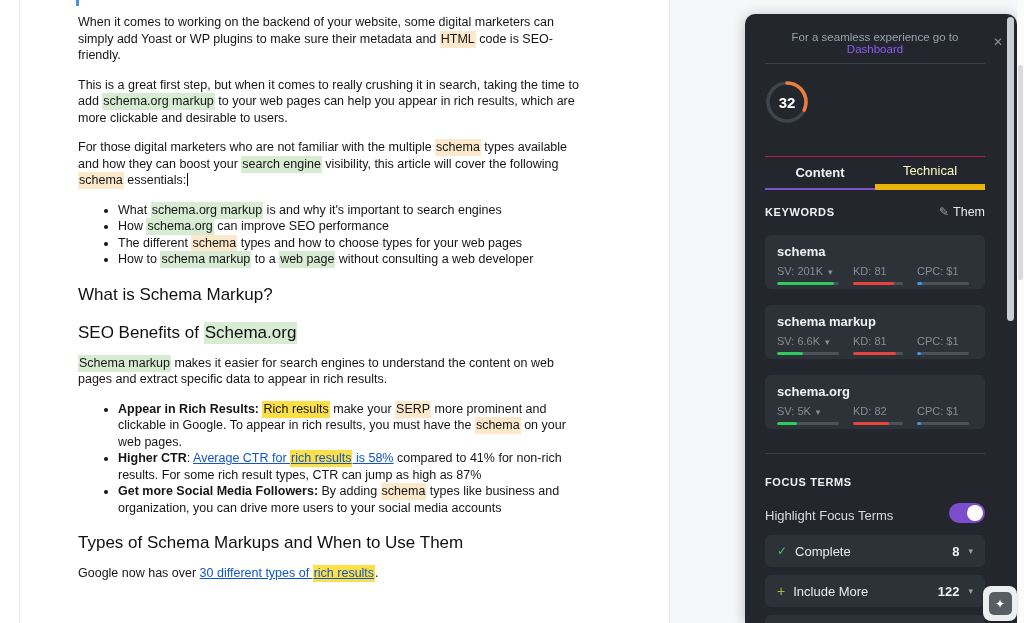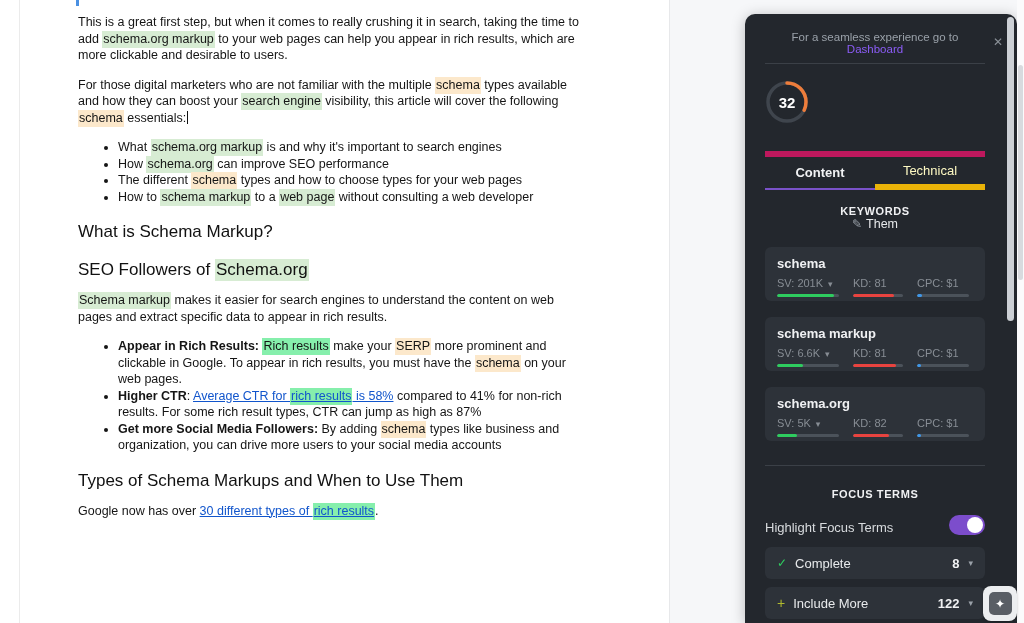--- a/index.html
+++ b/index.html
@@ -10,49 +10,49 @@
   .page { position:absolute; left:0; top:0; width:670px; height:623px; background:#fff; border-right:1px solid #e7e8ea; }
   .margin-guide { position:absolute; left:19px; top:0; width:1px; height:623px; background:#ebebeb; }
   .collab-caret { position:absolute; left:76px; top:0; width:3px; height:6px; background:#4a90e2; }
   .doc { position:absolute; left:78px; top:14px; width:505px; color:#151515; font-size:12.5px; line-height:16.5px; }
   .doc p { margin:0 0 13px; }
   .doc ul { margin:0 0 13px; padding-left:40px; }
   .doc li { margin:0; }
   .doc h2 { font-size:17px; line-height:22px; font-weight:400; color:#111; margin:16px 0 11px; }
   .hl-green { background:#d7ecd3; padding:1px 1px 2px; }
   .hl-orange { background:#fce8cb; padding:1px 1px 2px; }
-  .hl-pink { background:#86efac; padding:1px 1px 2px; }
+  .hl-pink { background:#fde047; padding:1px 1px 2px; }
   .b { font-weight:700; }
   a.doclink { color:#1155cc; text-decoration:underline; cursor:pointer; }
   .caret { display:inline-block; width:1px; height:13px; background:#111; vertical-align:-2px; margin-left:1px; }
 
   
   .panel { position:absolute; left:745px; top:14px; width:272px; height:609px; background:#23272d;
            border-radius:10px 10px 0 0; box-shadow:0 2px 14px rgba(0,0,0,.25); overflow:hidden;
            color:#e8eaec; padding:0 32px 0 20px; }
   .panel-scrollbar { position:absolute; right:3px; top:3px; width:7px; height:304px; border-radius:4px; background:#ccd0d5; }
 
   .banner { padding-top:17px; height:50px; font-size:11.5px; color:#9aa1a9; text-align:center; border-bottom:1px solid #3b4047; }
   .banner .dash-link { color:#8b5cf6; cursor:pointer; }
   .close-x { position:absolute; top:22px; right:14px; font-size:12px; color:#8a9097; cursor:pointer; line-height:12px; }
 
-  .score-row { display:flex; align-items:flex-start; gap:14px; padding:16px 0 14px; border-bottom:6px solid #be185d; height:93px; }
+  .score-row { display:flex; align-items:flex-start; gap:14px; padding:16px 0 14px; border-bottom:1px solid #be185d; height:93px; }
   .ring-wrap { position:relative; width:44px; height:44px; flex:0 0 44px; }
   .ring-wrap .score-num { position:absolute; inset:0; display:flex; align-items:center; justify-content:center;
                           font-size:15px; font-weight:700; color:#fff; }
   .score-texts { padding-top:2px; }
   .score-title { font-size:13.5px; font-weight:700; color:#fff; margin-bottom:3px; }
   .score-sub { font-size:11.5px; line-height:15px; color:#b6bbc2; width:160px; }
 
   .tabs { display:flex; height:33px; }
   .tab { width:50%; display:flex; align-items:center; justify-content:center; font-size:13px; cursor:pointer; }
   .tab.active { color:#f2f3f5; font-weight:700; border-bottom:2px solid #7a52c9; }
   .tab.inactive { color:#fef9c3; border-bottom:6px solid #eab308; }
 
-  .section-head { display:flex; align-items:center; justify-content:space-between; margin-top:15px;flex-direction:column; }
+  .section-head { display:flex; align-items:center; justify-content:space-between; margin-top:15px; }
   .section-title { font-size:11px; font-weight:700; letter-spacing:.6px; color:#f0f1f3; }
   .edit-btn { font-size:12.5px; color:#e6e8ea; cursor:pointer; }
   .edit-btn .pencil { color:#9aa1a9; margin-right:4px; font-size:12px; }
 
   .kw-card { background:#2d3239; border-radius:6px; padding:9px 12px 11px; margin-top:16px; height:54px; cursor:pointer; }
   .kw-card:first-of-type { margin-top:12px; }
   .kw-term { font-size:13px; font-weight:600; color:#f0f1f3; margin-bottom:6px; }
   .kw-stats { display:flex; gap:14px; }
   .kw-stat { }
   .kw-stat .lab { font-size:11px; color:#878d94; white-space:nowrap; margin-bottom:5px; }
@@ -93,30 +93,31 @@
                              border:3px solid transparent; border-top-color:#595e65; }
 </style>
 </head>
 <body>
 
 <div class="page">
   <div class="margin-guide"></div>
   <div class="collab-caret"></div>
 
   <div class="doc">
+    <p><span>When it comes to working on the backend of your website, some digital marketers can simply add Yoast or WP plugins to make sure their metadata and </span><span class="hl-orange">HTML</span><span> code is SEO-friendly.</span></p>
     <p><span>This is a great first step, but when it comes to really crushing it in search, taking the time to add </span><span class="hl-green">schema.org markup</span><span> to your web pages can help you appear in rich results, which are more clickable and desirable to users.</span></p>
     <p><span>For those digital marketers who are not familiar with the multiple </span><span class="hl-orange">schema</span><span> types available and how they can boost your </span><span class="hl-green">search engine</span><span> visibility, this article will cover the following </span><span class="hl-orange">schema</span><span> essentials:</span><span class="caret"></span></p>
     <ul>
       <li><span>What </span><span class="hl-green">schema.org markup</span><span> is and why it's important to search engines</span></li>
       <li><span>How </span><span class="hl-green">schema.org</span><span> can improve SEO performance</span></li>
       <li><span>The different </span><span class="hl-orange">schema</span><span> types and how to choose types for your web pages</span></li>
       <li><span>How to </span><span class="hl-green">schema markup</span><span> to a </span><span class="hl-green">web page</span><span> without consulting a web developer</span></li>
     </ul>
     <h2><span>What is Schema Markup?</span></h2>
-    <h2><span>SEO Followers of </span><span class="hl-green">Schema.org</span></h2>
+    <h2><span>SEO Benefits of </span><span class="hl-green">Schema.org</span></h2>
     <p><span class="hl-green">Schema markup</span><span> makes it easier for search engines to understand the content on web pages and extract specific data to appear in rich results.</span></p>
     <ul>
       <li><span class="b">Appear in Rich Results: </span><span class="hl-pink">Rich results</span><span> make your </span><span class="hl-orange">SERP</span><span> more prominent and clickable in Google. To appear in rich results, you must have the </span><span class="hl-orange">schema</span><span> on your web pages.</span></li>
       <li><span class="b">Higher CTR</span><span>: </span><a class="doclink">Average CTR for </a><a class="doclink hl-pink">rich results</a><a class="doclink"> is 58%</a><span> compared to 41% for non-rich results. For some rich result types, CTR can jump as high as 87%</span></li>
       <li><span class="b">Get more Social Media Followers:</span><span> By adding </span><span class="hl-orange">schema</span><span> types like business and organization, you can drive more users to your social media accounts</span></li>
     </ul>
     <h2><span>Types of Schema Markups and When to Use Them</span></h2>
     <p><span>Google now has over </span><a class="doclink">30 different types of </a><a class="doclink hl-pink">rich results</a><span>.</span></p>
 
   </div>

